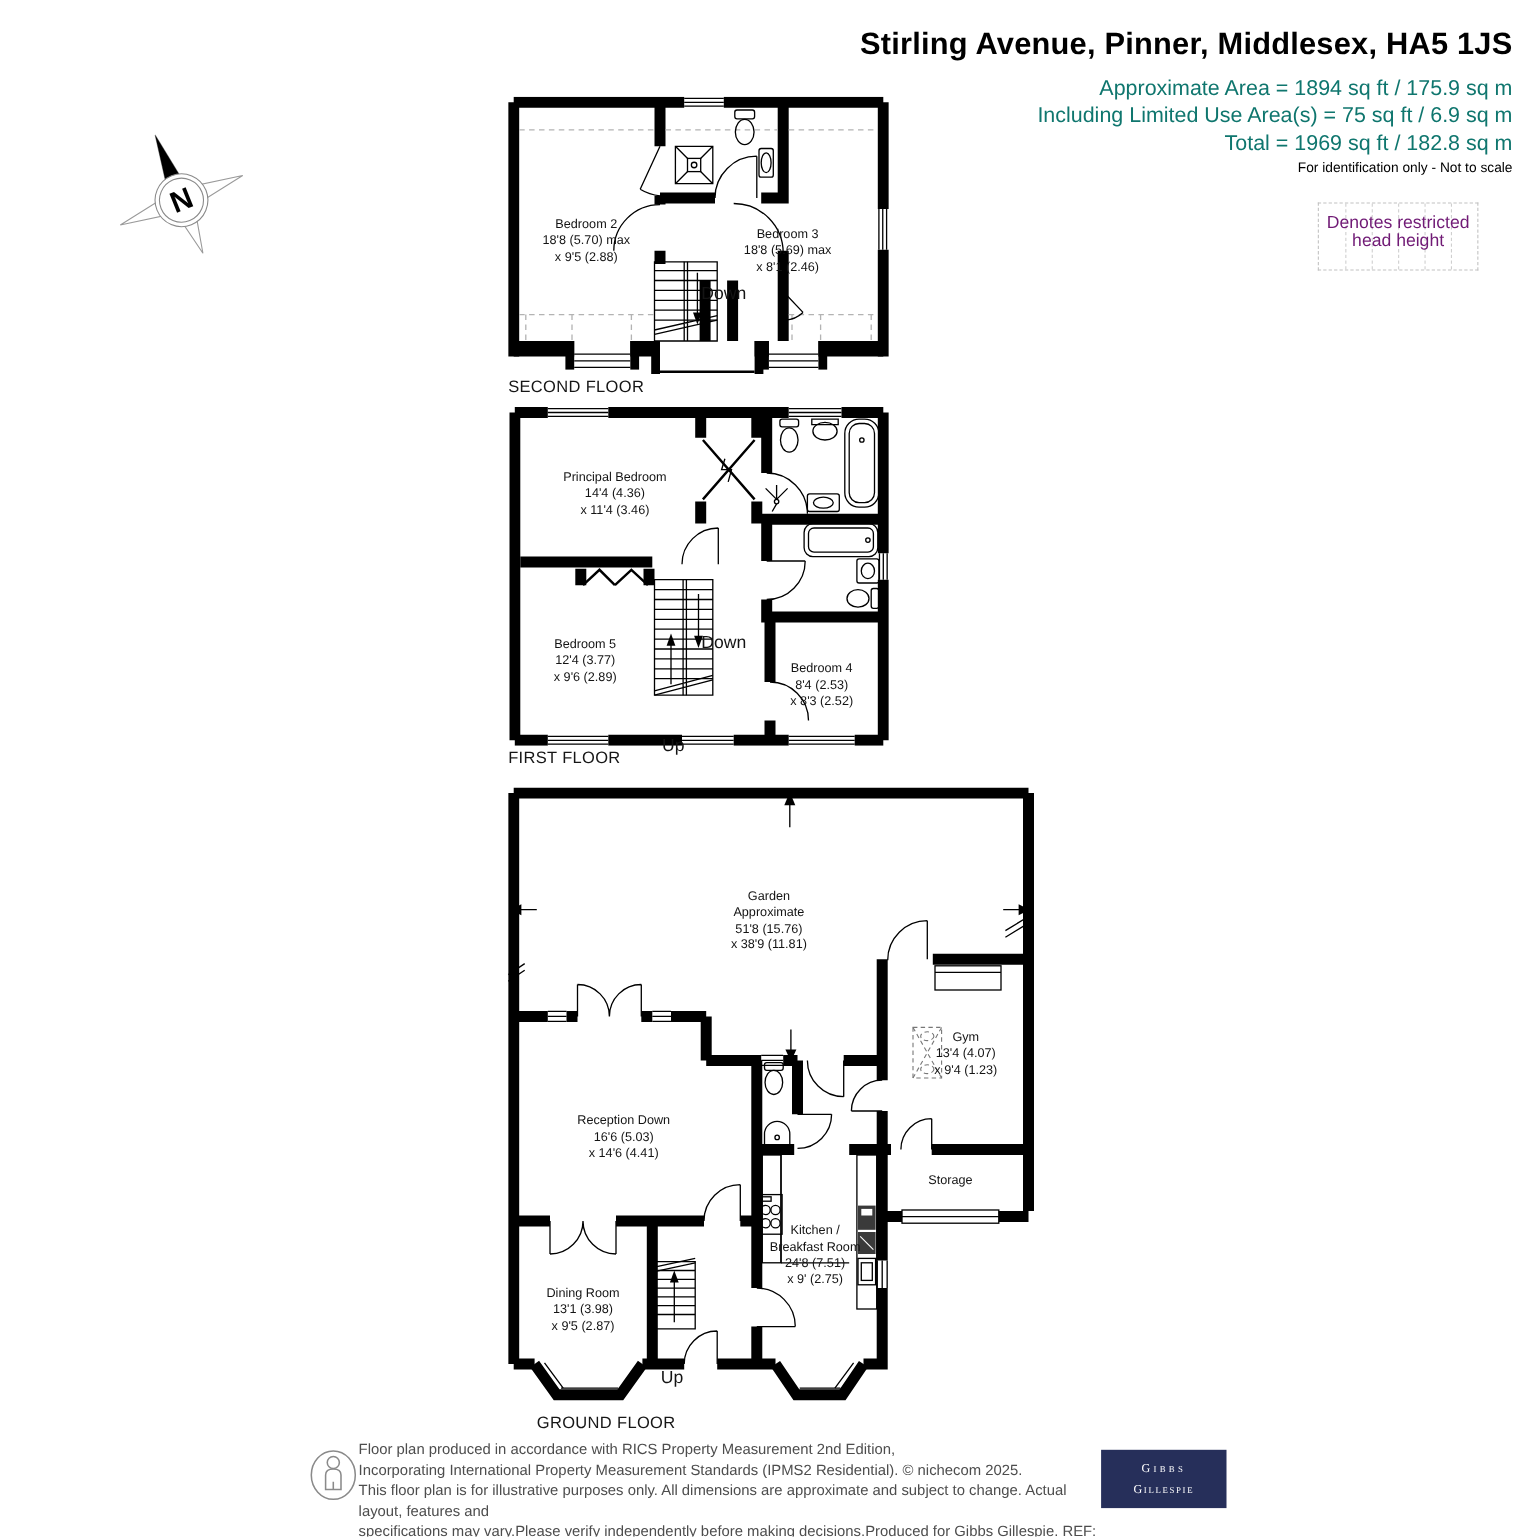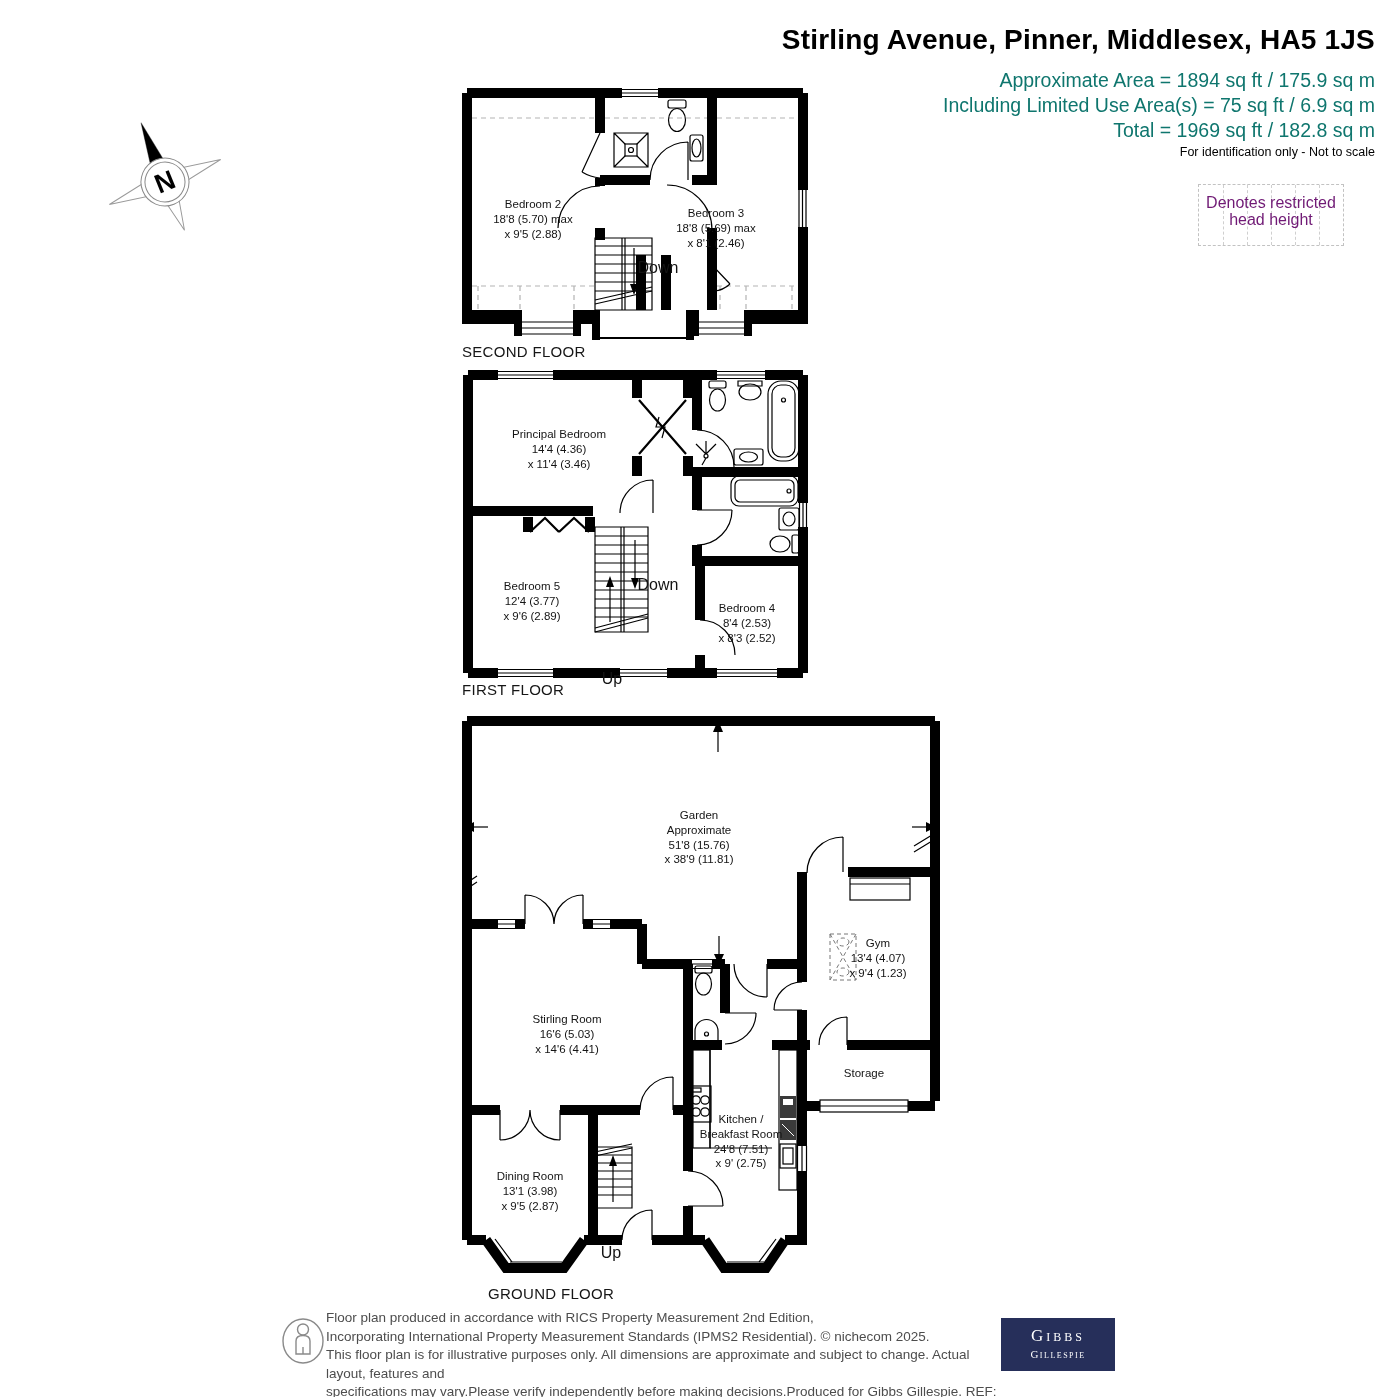--- a/index.html
+++ b/index.html
@@ -14,21 +14,21 @@
   .legend .txt{position:absolute;left:0;right:0;top:9px;text-align:center;
                font-size:16px;line-height:17px;color:#701a75;}
   .rlabel{position:absolute;transform:translateX(-50%);text-align:center;
           font-size:11.5px;line-height:14.8px;color:#141414;white-space:nowrap;}
   .slabel{position:absolute;transform:translateX(-50%);font-size:16px;color:#141414;white-space:nowrap;margin-top:40px;}
   .fcaption{position:absolute;font-size:15px;color:#161616;letter-spacing:.3px;}
   .footer-text{left:326px;top:1309px;width:680px;font-size:13.5px;line-height:18.5px;color:#4d4d4d;}
   .logo{left:1001px;top:1318px;width:114px;height:53px;display:flex;flex-direction:column;
         justify-content:center;align-items:center;color:#fff;
         font-family:"Liberation Serif", serif;font-variant:small-caps;}
-  .logo .l1{font-size:17px;letter-spacing:3px;line-height:19px;}
+  .logo .l1{font-size:11px;letter-spacing:3px;line-height:19px;}
   .logo .l2{font-size:11px;letter-spacing:1.5px;line-height:19px;}
   svg{display:block;}
   .w{stroke:#000;stroke-width:10;fill:none;}
   .wb{stroke:#000;stroke-width:14;fill:none;}
   .t{stroke:#000;stroke-width:1.2;fill:none;}
   .t2{stroke:#000;stroke-width:2.2;fill:none;}
   .d{stroke:#b3b3b3;stroke-width:1.2;fill:none;stroke-dasharray:5 4;}
   .dk{stroke:#777;stroke-width:1;fill:none;stroke-dasharray:4 3;}
   .blk{fill:#000;stroke:none;}
   .wh{fill:#fff;stroke:none;}
@@ -328,21 +328,21 @@
     <div>Approximate</div>
     <div>51'8 (15.76)</div>
     <div>x 38'9 (11.81)</div>
   </div>
   <div class="rlabel" style="left:878px;top:936px;">
     <div>Gym</div>
     <div>13'4 (4.07)</div>
     <div>x 9'4 (1.23)</div>
   </div>
   <div class="rlabel" style="left:567px;top:1012px;">
-    <div>Stirling Room</div>
+    <div>Reception Down</div>
     <div>16'6 (5.03)</div>
     <div>x 14'6 (4.41)</div>
   </div>
   <div class="rlabel" style="left:864px;top:1066px;">
     <div>Storage</div>
   </div>
   <div class="rlabel" style="left:741px;top:1112px;">
     <div>Kitchen /</div>
     <div>Breakfast Room</div>
     <div>24'8 (7.51)</div>

